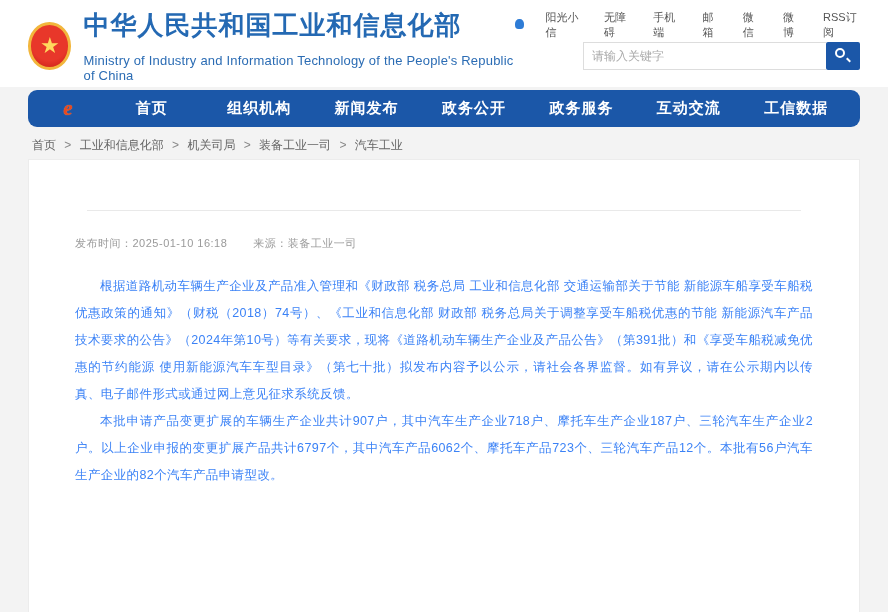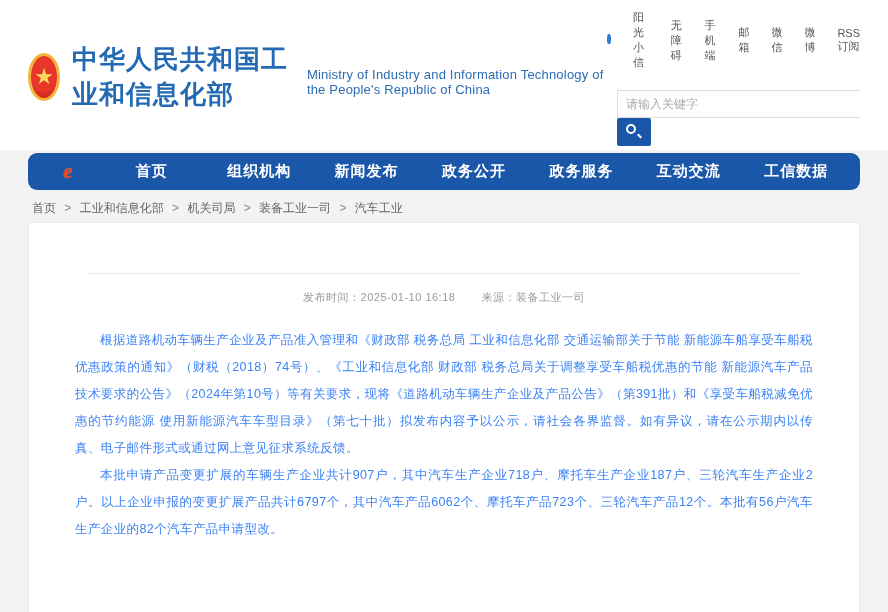--- a/index.html
+++ b/index.html
@@ -6,29 +6,29 @@
   html,body { width:888px; height:612px; overflow:hidden; background:#f3f3f3;
     font-family:"Liberation Sans","DejaVu Sans",sans-serif; }
 
   
   .header { background:#fff; padding:6px 28px 4px; display:flex; justify-content:space-between; }
   .logo-group { display:flex; align-items:center; gap:12px; padding-top:2px; }
   .emblem { width:48px; height:48px; border-radius:50%;
     background:radial-gradient(circle at 50% 42%, #e8372a 58%, #c41e14 100%);
     border:3px solid #f2b63c; display:flex; align-items:center; justify-content:center;
     color:#ffd95e; font-size:22px; line-height:1; }
-  .titles { display:flex; flex-direction:row;align-items:center; }
+  .titles { display:flex; flex-direction:column; }
   .site-title { color:#2469b3; font-size:26px; font-weight:700; letter-spacing:1px; }
   .site-subtitle { color:#2b6cb4; font-size:13px; margin-top:10px; letter-spacing:0.2px; }
   .header-right { display:flex; flex-direction:column; align-items:flex-end; padding-top:4px; }
   .top-links { display:flex; align-items:center; gap:22px; font-size:11px; color:#555; }
   .top-links a { color:#555; text-decoration:none; cursor:pointer; }
   .robot-icon { width:10px; height:10px; border-radius:50% 50% 40% 40%; background:#2e7cd6;
     display:inline-block; position:relative; top:-1px; }
-  .search-box { margin-top:20px; display:flex;flex-direction:column; }
+  .search-box { margin-top:2px; display:flex; }
   .search-box input { width:243px; height:28px; border:1px solid #ddd; border-right:none;
     padding:0 8px; font-size:12px; color:#333; outline:none; background:#fff; }
   .search-box input::placeholder { color:#aaa; }
   .search-btn { width:34px; height:28px; background:#1b57a8; border:none; border-radius:2px;
     cursor:pointer; position:relative; }
   .mag { position:absolute; left:9px; top:6px; width:10px; height:10px;
     border:2px solid #fff; border-radius:50%; }
   .mag::after { content:""; position:absolute; left:9px; top:9px; width:5px; height:2px;
     background:#fff; transform:rotate(45deg); }
 
@@ -45,21 +45,21 @@
   .breadcrumb { margin:10px 32px 5px; font-size:12px; color:#666; }
   .breadcrumb a { color:#666; text-decoration:none; cursor:pointer; }
   .breadcrumb .sep { margin:0 5px; color:#888; }
 
   
   .card { margin:0 28px; background:#fff; border:1px solid #ececec;
     padding:34px 46px 30px; min-height:470px; }
   .article-title { font-size:17.5px; font-weight:700; color:#141414; text-align:center;
     line-height:1.95; padding:0 42px; letter-spacing:0.5px; }
   .title-divider { border-top:1px solid #e9e9e9; margin:16px 12px 0; }
-  .meta { text-align:center; font-size:11px; color:#9a9a9a; margin-top:16px; letter-spacing:0.5px; }
+  .meta { font-size:11px; color:#9a9a9a; margin-top:25px; letter-spacing:0.5px; }
   .meta .gap { display:inline-block; width:26px; }
   .body-text { margin-top:22px; }
   .body-text p { font-size:12.5px; color:#3b82f6; line-height:2.16; text-indent:2em;
     letter-spacing:0.4px; text-align:justify; }
 </style>
 </head>
 <body>
 
 <div class="header">
   <div class="logo-group">

